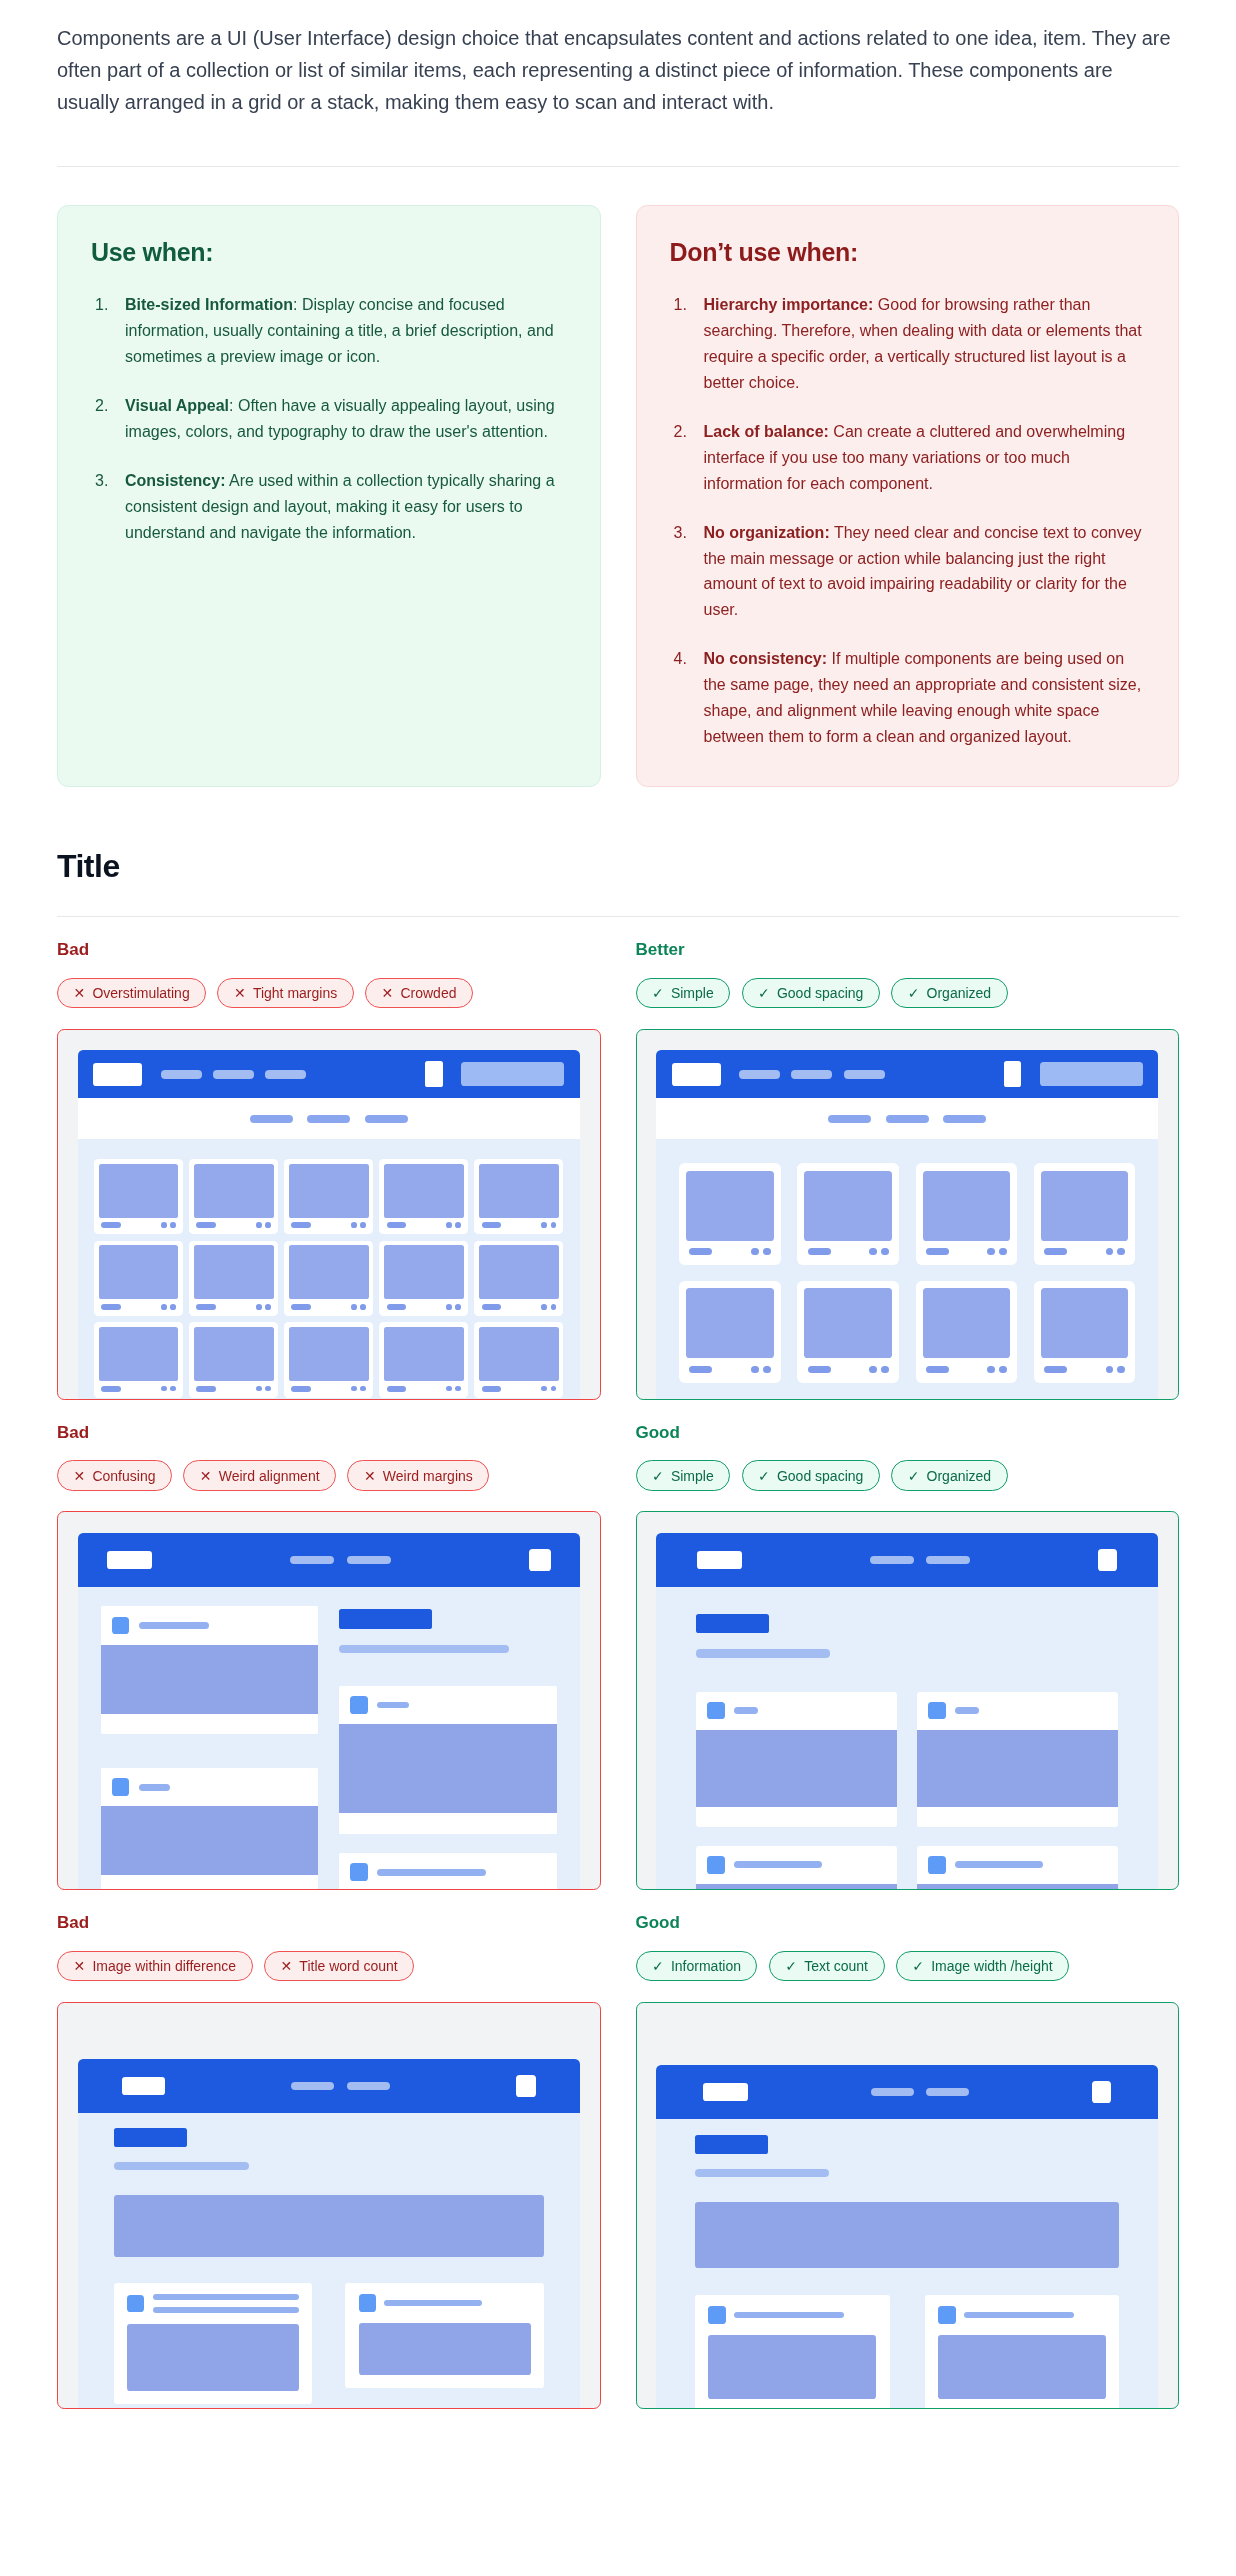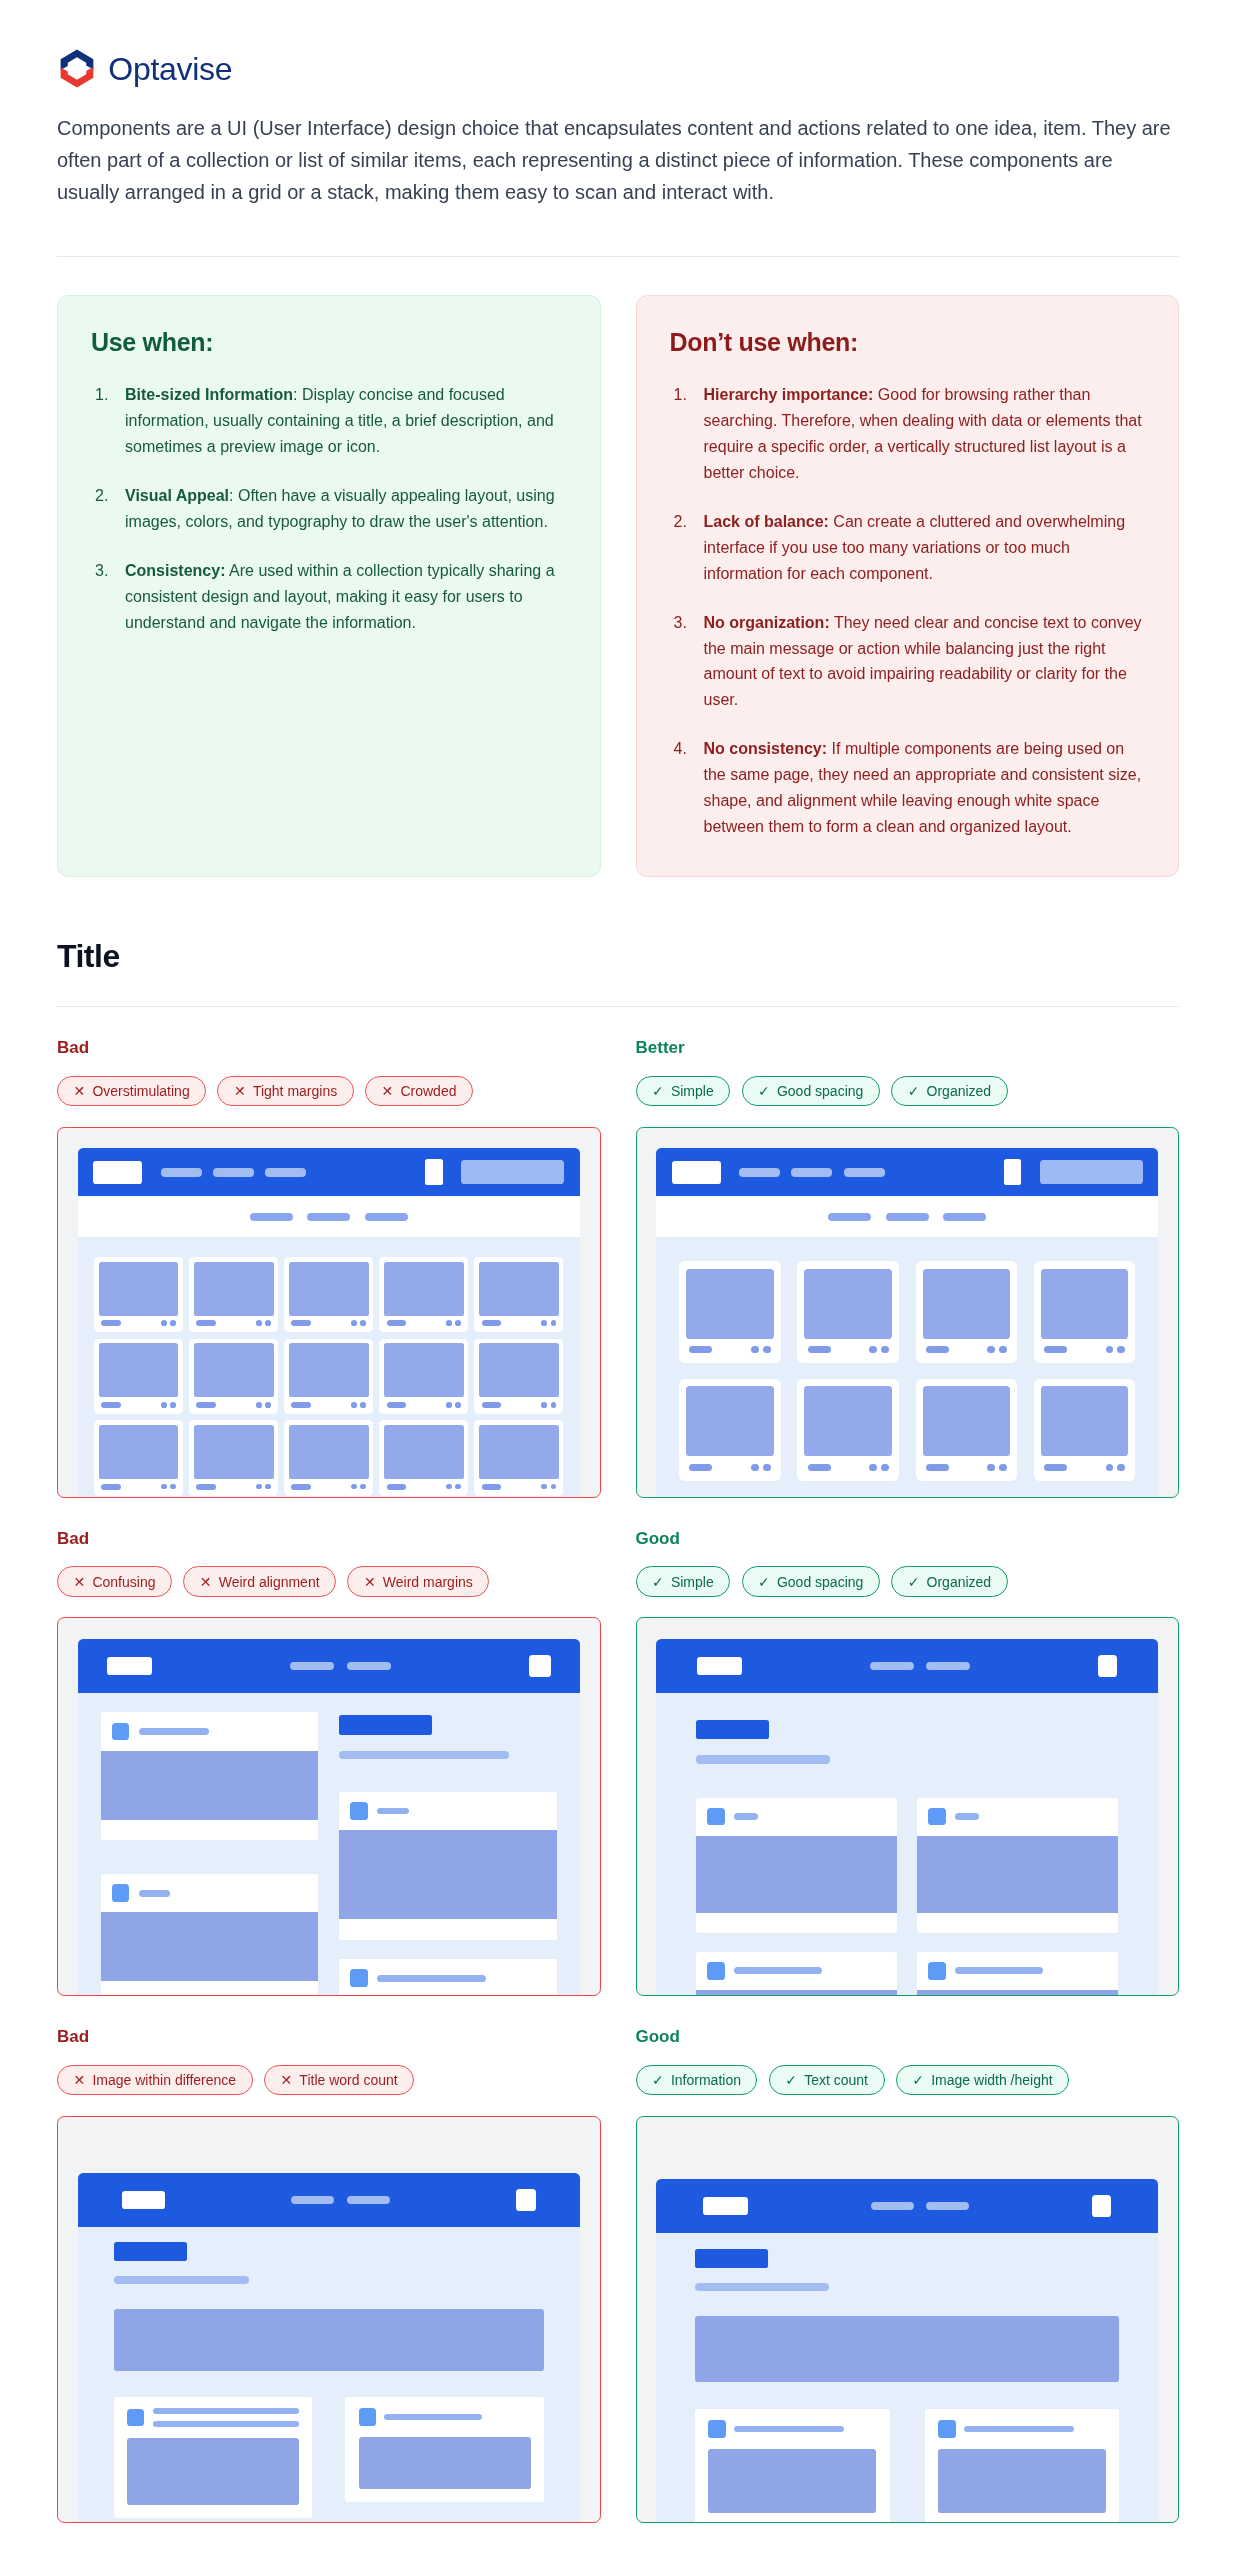--- a/index.html
+++ b/index.html
@@ -40,21 +40,21 @@
   .panel li:last-child { margin-bottom:0; }
   .panel li::before { content:counter(li) "."; position:absolute; left:4.1px; top:0; font-weight:400; }
   .panel.good li { color:#17593d; }
   .panel.bad  li { color:#8d2020; }
   .panel li b { font-weight:700; }
 
   
   .section-title { margin-top:61px; font-size:32px; font-weight:700; letter-spacing:-0.5px; color:#0b1220; }
   .section-rule { height:1.5px; background:#e6e8ec; margin-top:31px; }
 
-  .pair { display:flex; gap:35px; margin-top:31px; }
+  .pair { display:flex; gap:35px; margin-top:23px; }
   .col { flex:1 1 0; min-width:0; }
   .verdict { font-size:17px; font-weight:700; margin-bottom:17.5px; }
   .verdict.bad  { color:#9b1c1c; }
   .verdict.good { color:#0b8457; }
 
   .chips { display:flex; flex-wrap:wrap; gap:11.3px; margin-bottom:20.6px; }
   .chip { display:inline-flex; align-items:center; gap:7.2px; border-radius:515px;
           padding:7.2px 15.5px; font-size:14px; line-height:1; white-space:nowrap; }
   .chip.bad  { background:#fdeeee; border:1px solid #f05252; color:#9b1c1c; }
   .chip.good { background:#e9fbf2; border:1px solid #0f9d68; color:#0b6b4a; }
@@ -111,28 +111,20 @@
   .blue-sub { height:8.2px; border-radius:4.1px; background:#a3bdf3; }
   .hero { background:#8fa5e8; border-radius:3.1px; }
 
   .txtline { height:6.2px; border-radius:3.1px; background:#93b0f0; margin-bottom:6.2px; }
 </style>
 </head>
 <body>
 
 <div class="page">
 
-  <div class="logo-row">
-    <svg class="logo-mark" viewBox="0 0 78 84">
-      <path d="M39 5 L71 24 L71 44 L57 36 L57 31 L39 20 L21 31 L21 37 L7 45 L7 24 Z" fill="#10307c"></path>
-      <path d="M39 79 L7 60 L7 40 L21 48 L21 53 L39 64 L57 53 L57 47 L71 39 L71 60 Z" fill="#e8392e"></path>
-      <path d="M24 42 L39 33 L54 42 L39 51 Z" fill="none" stroke="#10307c" stroke-width="0"></path>
-    </svg>
-    <span class="logo-word">Optavise</span>
-  </div>
 
   <p class="intro">Components are a UI (User Interface) design choice that encapsulates content and actions related to one idea, item. They are often part of a collection or list of similar items, each representing a distinct piece of information. These components are usually arranged in a grid or a stack, making them easy to scan and interact with.</p>
 
   <div class="hr"></div>
 
   <div class="panels">
 
     <div class="panel good">
       <h2>Use when:</h2>
       <ol>

